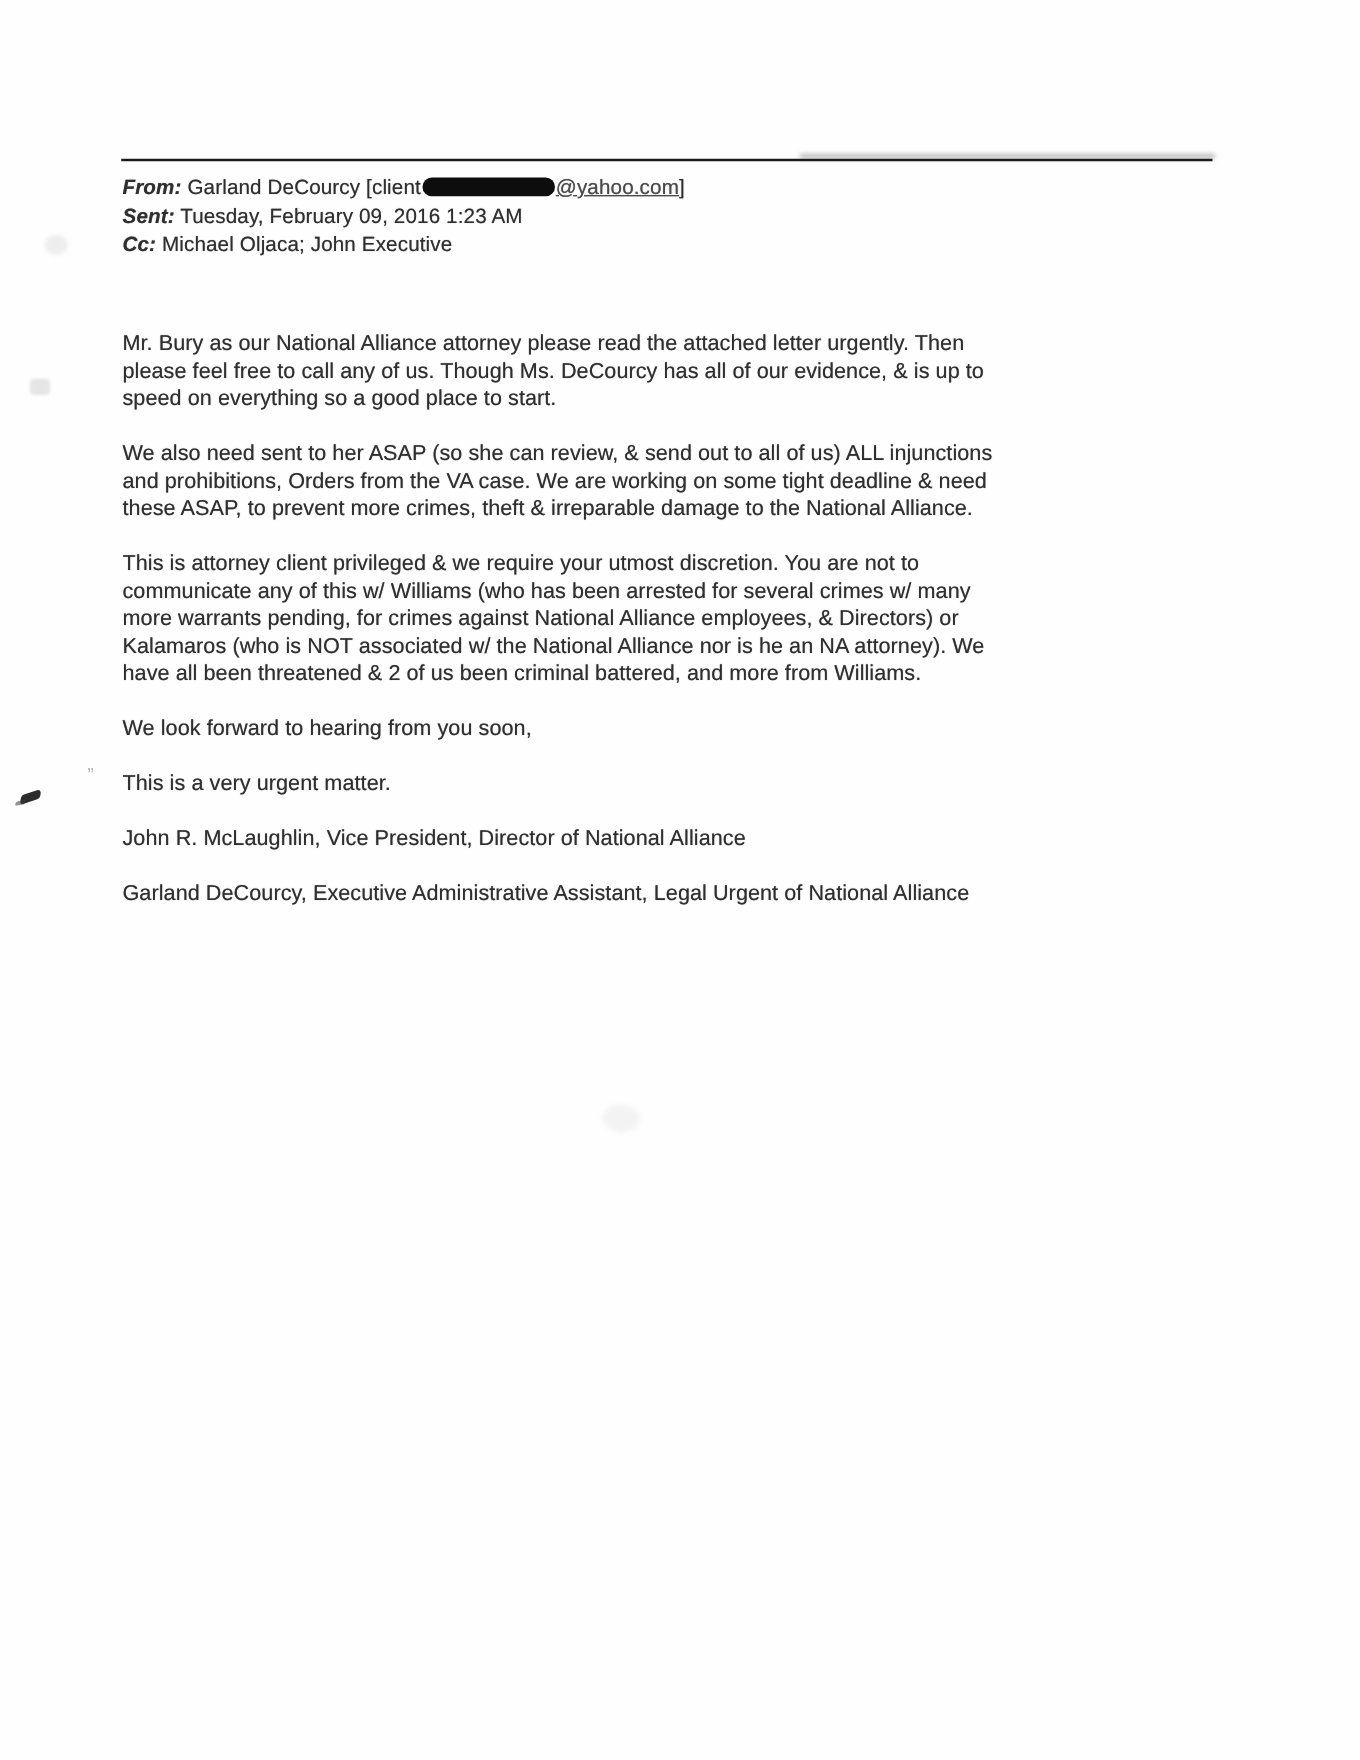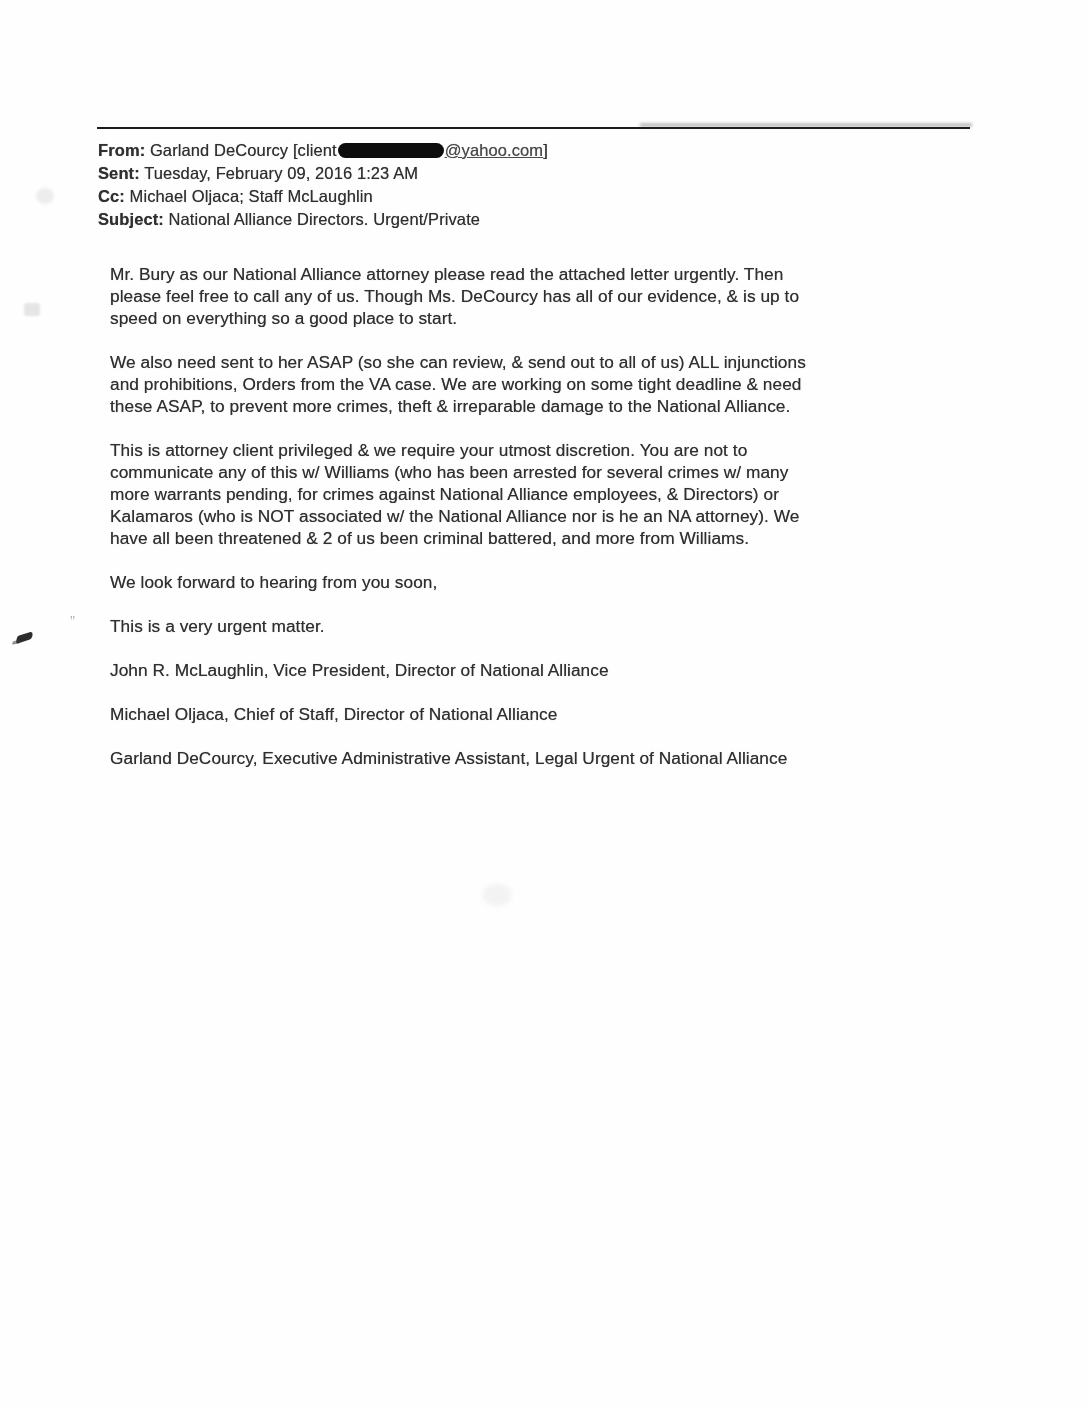--- a/index.html
+++ b/index.html
@@ -19,29 +19,29 @@
   }
 
   
   .rule{position:absolute;left:97px;top:127px;width:873px;height:2px;background:var(--divider);}
   .rule-fuzz{position:absolute;left:640px;top:123px;width:332px;height:4px;
     background:rgba(90,90,90,0.38);filter:blur(1.6px);}
 
   
   .header{position:absolute;left:98px;top:139px;width:880px;font-size:16.5px;line-height:23px;letter-spacing:0.1px;}
   .hline{white-space:nowrap;}
-  .b{font-weight:700;}
+  .b{font-weight:700;font-style:italic;}
   .link{color:var(--link);text-decoration:underline;cursor:pointer;text-align:right;}
   .redact{display:inline-block;background:var(--redaction);height:15px;border-radius:8px;vertical-align:middle;position:relative;top:-1px;}
   .redact-from{width:106px;margin:0 1px;}
   .redact-to{width:66px;margin:0 2px 0 3px;}
 
   
   .body{position:absolute;left:98px;top:263px;width:862px;font-size:17.3px;line-height:22px;letter-spacing:0.05px;}
-  .body p{margin:0 0 22px 12px;white-space:pre-line;}
+  .body p{margin:0 0 22px 0;white-space:pre-line;}
 
   
   .artifact{position:absolute;}
   .smudge-a{left:24px;top:303px;width:16px;height:13px;background:rgba(60,60,60,0.13);filter:blur(1.2px);border-radius:3px;}
   .smudge-to{left:36px;top:188px;width:18px;height:16px;background:rgba(90,90,90,0.10);filter:blur(1.6px);border-radius:50%;}
   .smudge-center{left:482px;top:884px;width:30px;height:22px;background:rgba(100,100,100,0.07);filter:blur(2.2px);border-radius:50%;}
   .quote-mark{left:70px;top:613px;color:#b5b5b5;font-size:15px;line-height:15px;}
   .pen-mark{left:16px;top:634px;width:17px;height:7px;background:#2c2c2c;
     border-radius:2px 4px 2px 3px;transform:rotate(-18deg) skewX(-30deg);}
   .pen-mark::after{content:"";position:absolute;left:-4px;top:4px;width:9px;height:3px;
@@ -57,36 +57,34 @@
   <div class="artifact smudge-center"></div>
   <div class="artifact quote-mark">”</div>
   <div class="artifact pen-mark"></div>
 
   <div class="rule-fuzz"></div>
   <div class="rule"></div>
 
   <div class="header scan-text">
     <div class="hline"><span class="b">From:</span> <span>Garland DeCourcy</span> <span>[client</span><span class="redact redact-from"></span><a class="link">@yahoo.com</a><span>]</span></div>
     <div class="hline"><span class="b">Sent:</span> <span>Tuesday, February 09, 2016 1:23 AM</span></div>
-    <div class="hline"><span class="b">Cc:</span> <span>Michael Oljaca; Staff McLaughlin</span></div>
-    <div class="hline"><span class="b">Subject:</span> <span>National Alliance Directors. Urgent/Private</span></div>
+    <div class="hline"><span class="b">Cc:</span> <span>Michael Oljaca; John Executive</span></div>
   </div>
 
   <div class="body scan-text">
     <p>Mr. Bury as our National Alliance attorney please read the attached letter urgently. Then
 please feel free to call any of us. Though Ms. DeCourcy has all of our evidence, &amp; is up to
 speed on everything so a good place to start.</p>
     <p>We also need sent to her ASAP (so she can review, &amp; send out to all of us) ALL injunctions
 and prohibitions, Orders from the VA case. We are working on some tight deadline &amp; need
 these ASAP, to prevent more crimes, theft &amp; irreparable damage to the National Alliance.</p>
     <p>This is attorney client privileged &amp; we require your utmost discretion. You are not to
 communicate any of this w/ Williams (who has been arrested for several crimes w/ many
 more warrants pending, for crimes against National Alliance employees, &amp; Directors) or
 Kalamaros (who is NOT associated w/ the National Alliance nor is he an NA attorney). We
 have all been threatened &amp; 2 of us been criminal battered, and more from Williams.</p>
     <p>We look forward to hearing from you soon,</p>
     <p>This is a very urgent matter.</p>
     <p>John R. McLaughlin, Vice President, Director of National Alliance</p>
-    <p>Michael Oljaca, Chief of Staff, Director of National Alliance</p>
     <p>Garland DeCourcy, Executive Administrative Assistant, Legal Urgent of National Alliance</p>
   </div>
 
 </div>
 
 </body></html>

